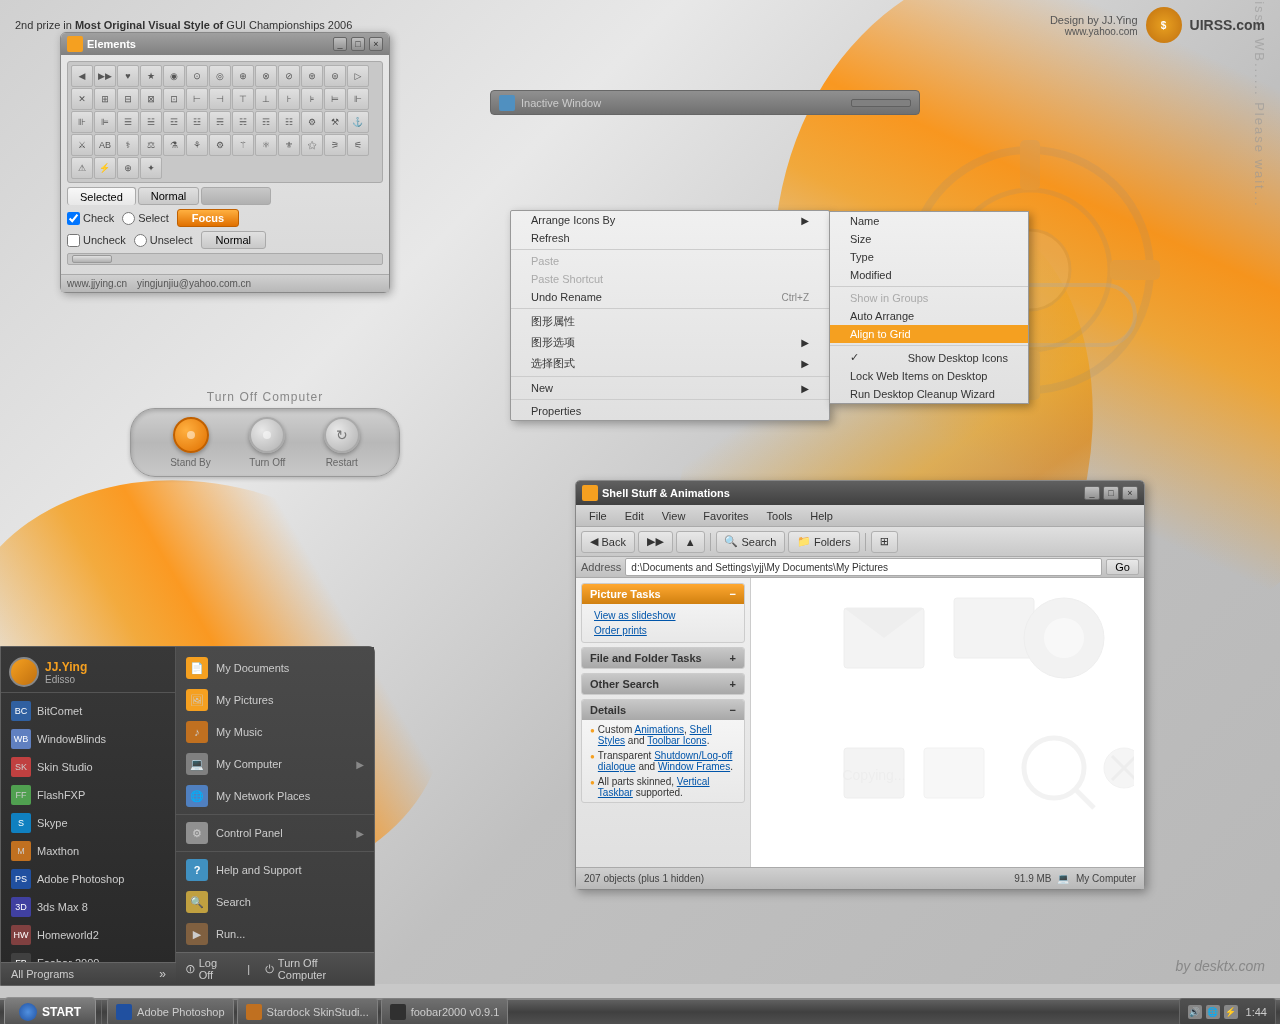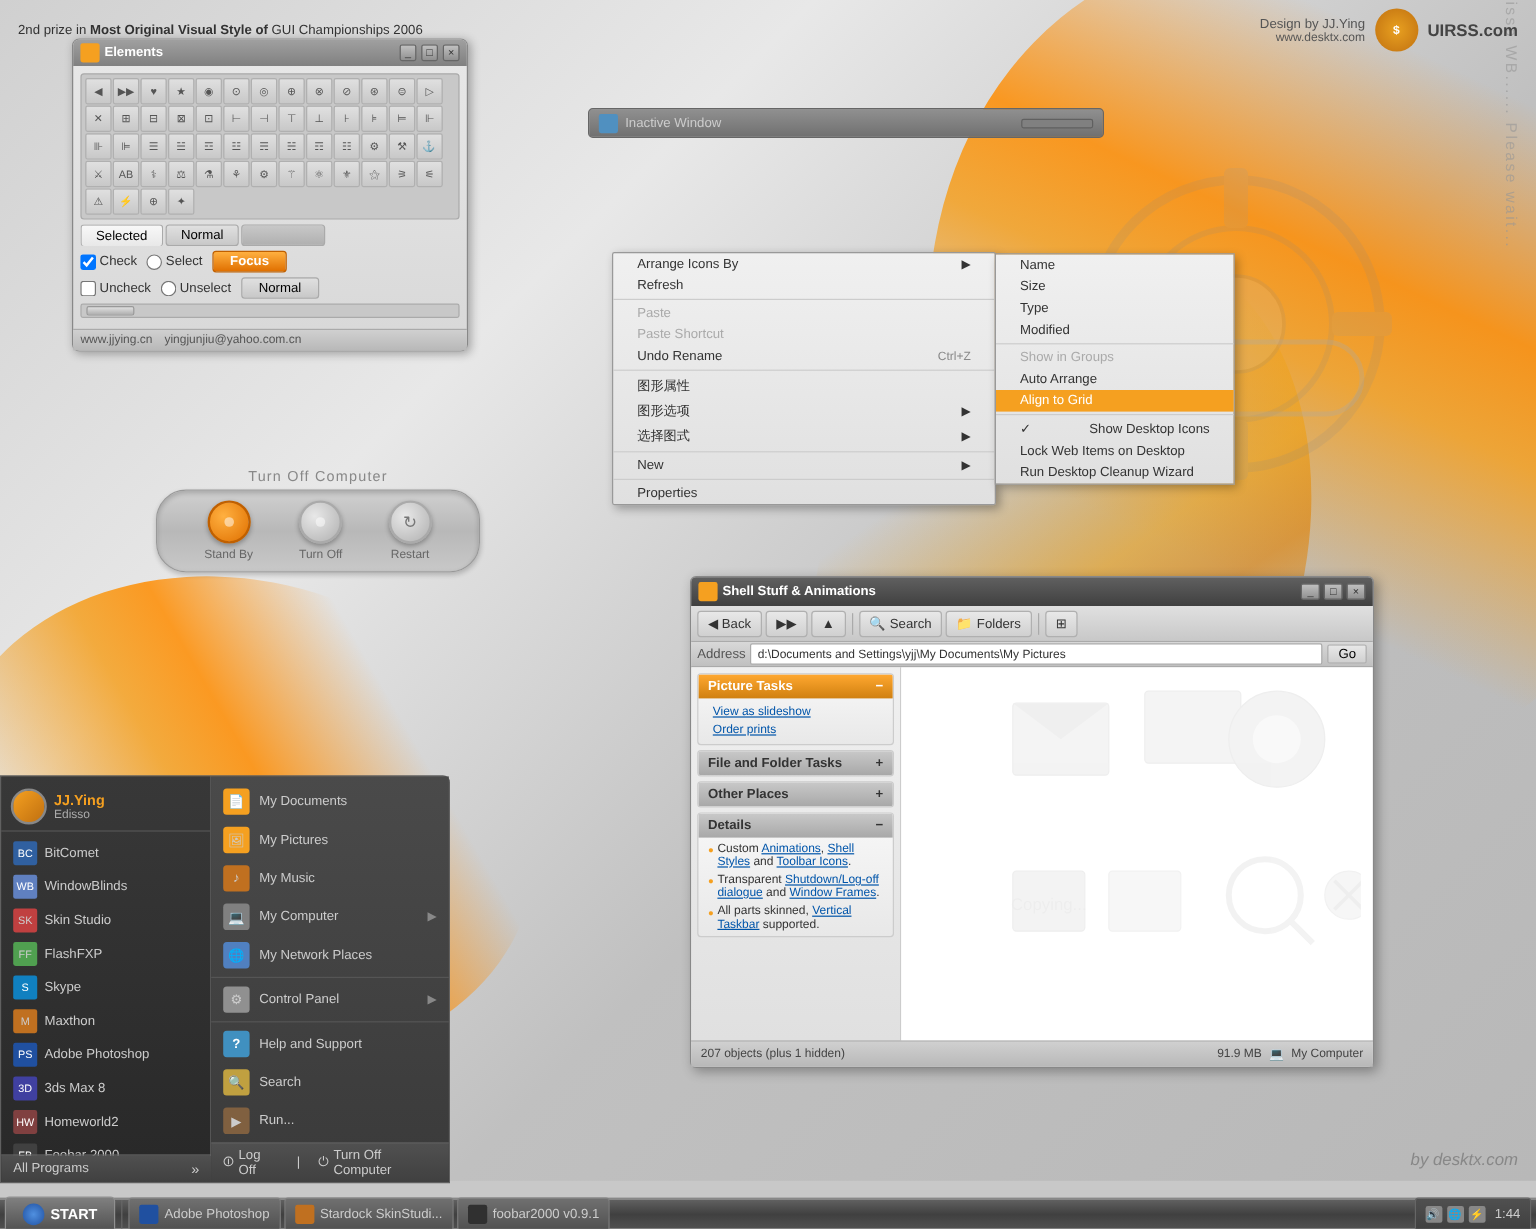--- a/index.html
+++ b/index.html
@@ -683,21 +683,21 @@
   </svg>
 </div>
 
 <div class="top-header">
   <div class="top-header-text">
     <span>2nd prize in </span><b>Most Original Visual Style of</b><span> GUI Championships 2006</span>
   </div>
   <div style="display:flex;align-items:center;gap:8px;">
     <div style="text-align:right;">
       <div class="logo-text">Design by JJ.Ying</div>
-      <div class="logo-text" style="font-size:10px;">www.desktx.com</div>
+      <div class="logo-text" style="font-size:10px;">www.yahoo.com</div>
     </div>
     <div class="uirss-circle">$</div>
     <div class="uirss-text">UIRSS.com</div>
   </div>
 </div>
 
 <div class="elements-window">
   <div class="window-titlebar">
     <div class="titlebar-icon"></div>
     <span class="titlebar-label">Elements</span>
@@ -1036,20 +1036,28 @@
 <div class="shell-window">
   <div class="shell-titlebar">
     <div class="shell-title-icon"></div>
     <span class="shell-title-text">Shell Stuff &amp; Animations</span>
     <div class="shell-title-btns">
       <div class="shell-btn">_</div>
       <div class="shell-btn">□</div>
       <div class="shell-btn">×</div>
     </div>
   </div>
+  <div class="shell-menubar">
+    <div class="shell-menu-item">File</div>
+    <div class="shell-menu-item">Edit</div>
+    <div class="shell-menu-item">View</div>
+    <div class="shell-menu-item">Favorites</div>
+    <div class="shell-menu-item">Tools</div>
+    <div class="shell-menu-item">Help</div>
+  </div>
   <div class="shell-toolbar">
     <div class="shell-tb-btn">
       <span>◀</span> Back
     </div>
     <div class="shell-tb-btn">
       <span>▶▶</span>
     </div>
     <div class="shell-tb-btn">
       <span>▲</span>
     </div>
@@ -1086,21 +1094,21 @@
 
       <div class="shell-panel">
         <div class="shell-panel-header gray">
           <span>File and Folder Tasks</span>
           <span>+</span>
         </div>
       </div>
 
       <div class="shell-panel">
         <div class="shell-panel-header gray">
-          <span>Other Places</span>
+          <span>Other Search</span>
           <span>+</span>
         </div>
       </div>
 
       <div class="shell-panel">
         <div class="shell-panel-header gray">
           <span>Details</span>
           <span>−</span>
         </div>
         <div class="shell-panel-content">

